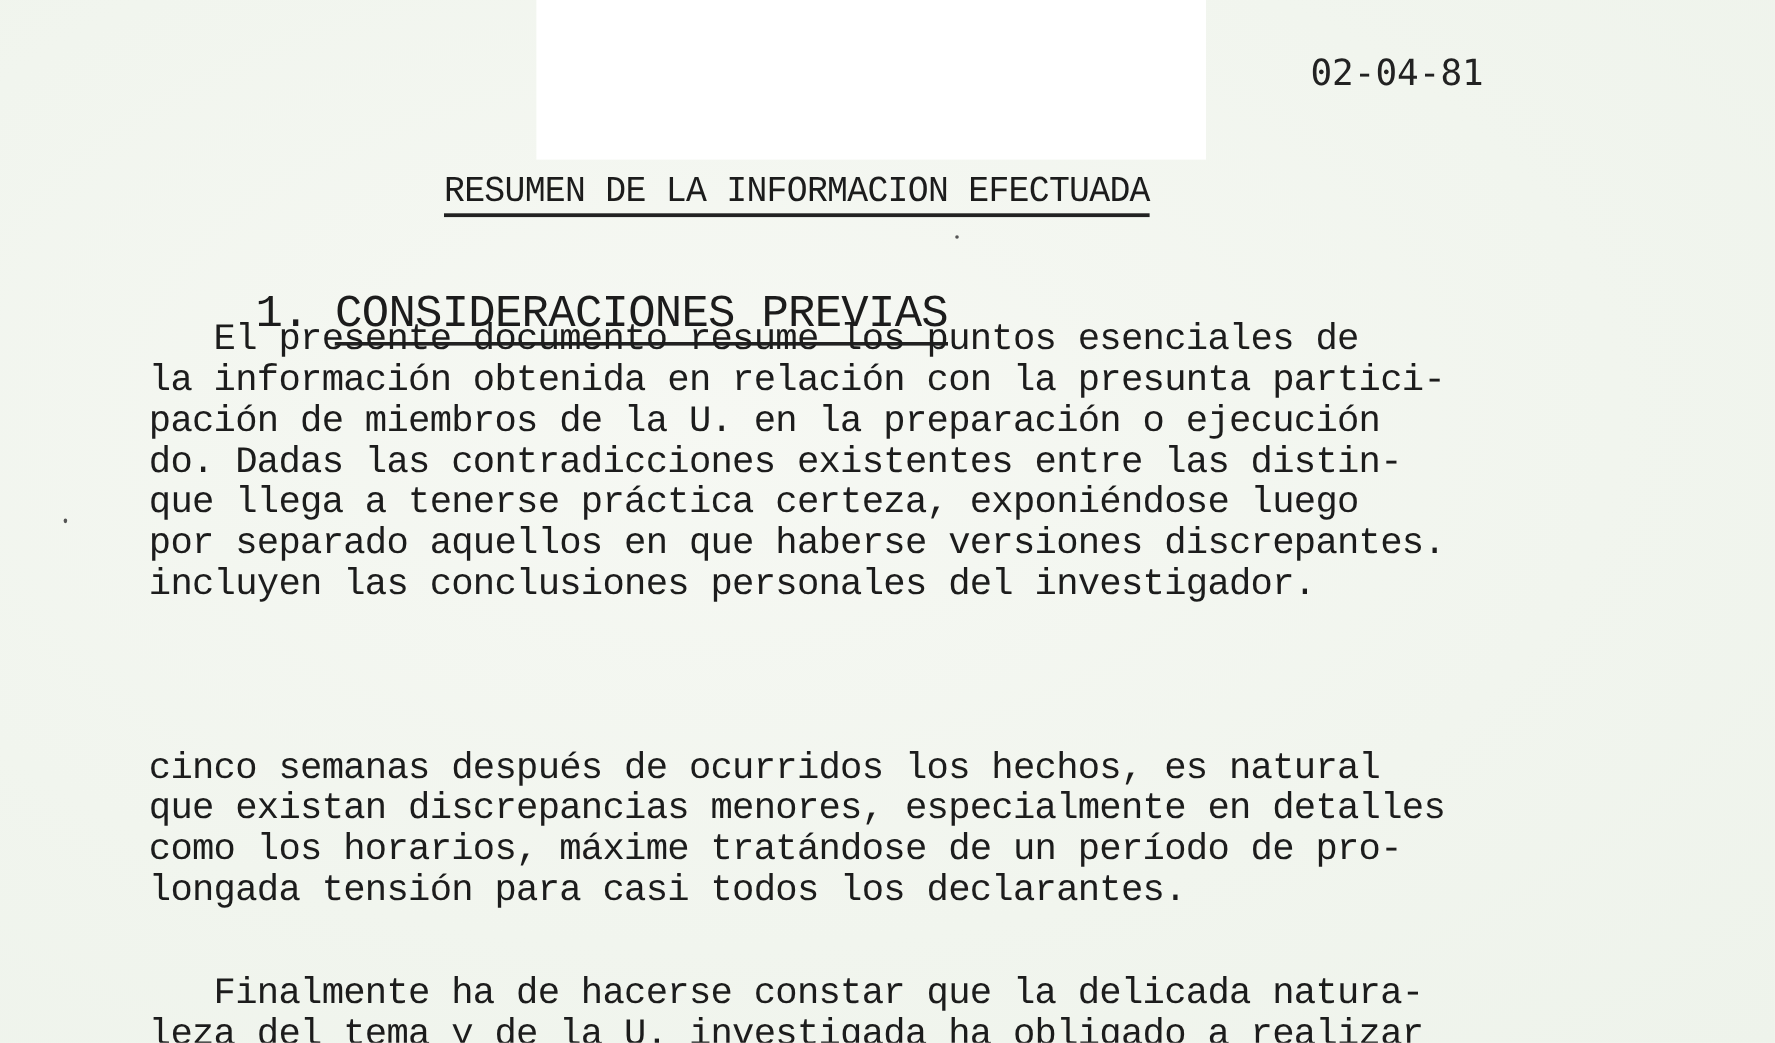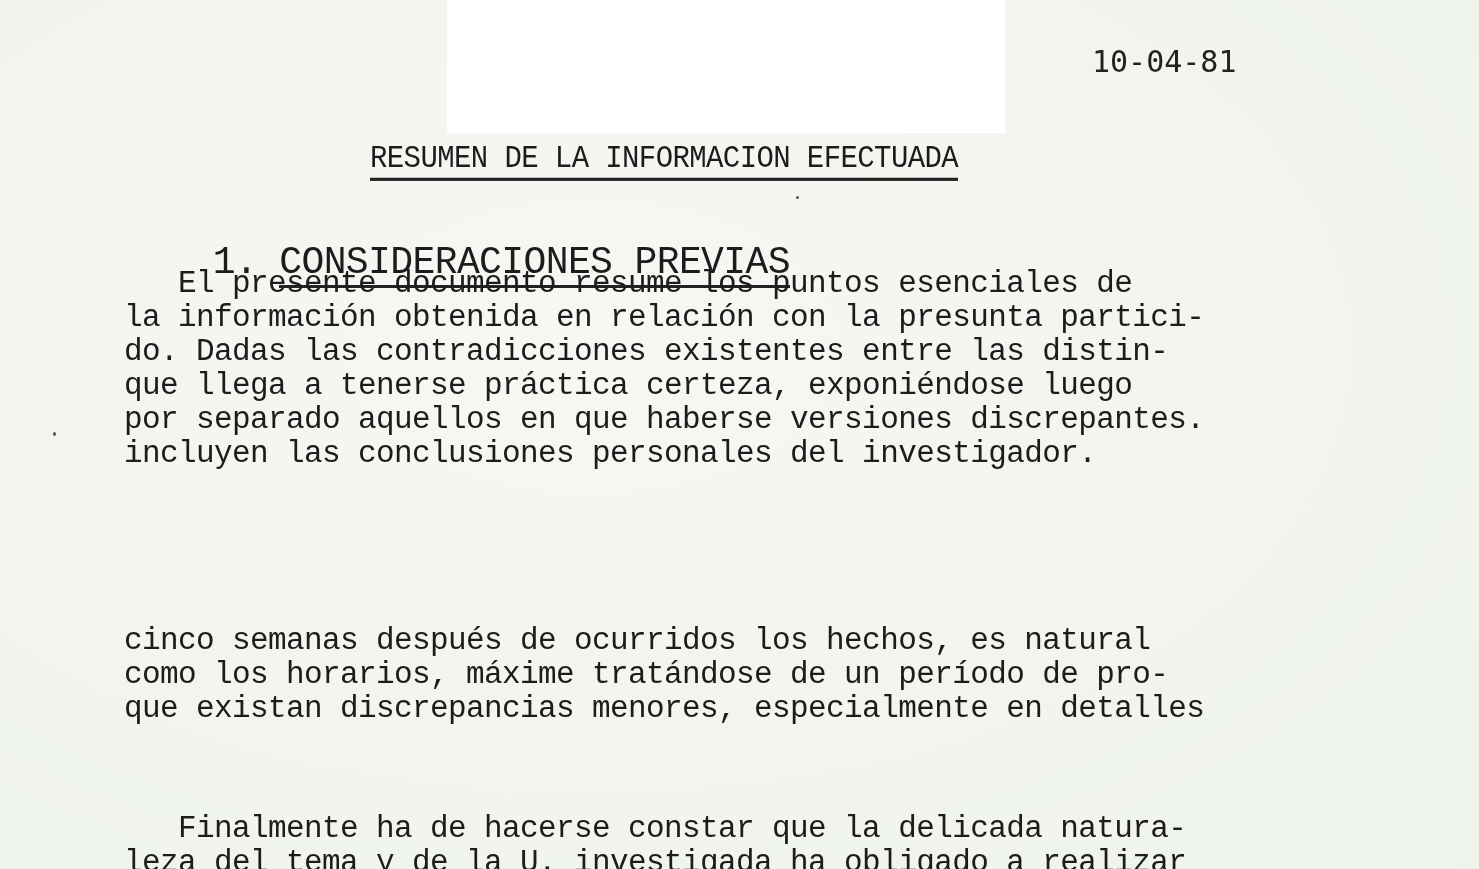--- a/index.html
+++ b/index.html
@@ -81,41 +81,43 @@
       border-radius: 50%;
     }
   </style>
 </head>
 <body>
 
 <div class="page">
 
   <div class="redaction"></div>
 
-  <div class="date">10-04-81</div>
+  <div class="date">02-04-81</div>
 
   <div class="title">RESUMEN DE LA INFORMACION EFECTUADA</div>
 
   <div class="section">
     <span class="num">1.</span><span class="label">CONSIDERACIONES PREVIAS</span>
   </div>
 
   <div class="body-text p1">
     <span class="line">   El presente documento resume los puntos esenciales de</span>
     <span class="line">la información obtenida en relación con la presunta partici-</span>
+    <span class="line">pación de miembros de la U. en la preparación o ejecución</span>
     <span class="line">do. Dadas las contradicciones existentes entre las distin-</span>
     <span class="line">que llega a tenerse práctica certeza, exponiéndose luego</span>
     <span class="line">por separado aquellos en que haberse versiones discrepantes.</span>
     <span class="line">incluyen las conclusiones personales del investigador.</span>
   </div>
 
   <div class="body-text p2">
     <span class="line">cinco semanas después de ocurridos los hechos, es natural</span>
+    <span class="line">que existan discrepancias menores, especialmente en detalles</span>
     <span class="line">como los horarios, máxime tratándose de un período de pro-</span>
-    <span class="line">que existan discrepancias menores, especialmente en detalles</span>
+    <span class="line">longada tensión para casi todos los declarantes.</span>
   </div>
 
   <div class="body-text p3">
     <span class="line">   Finalmente ha de hacerse constar que la delicada natura-</span>
     <span class="line">leza del tema y de la U. investigada ha obligado a realizar</span>
   </div>
 
   <div class="speck" style="left:53px; top:432px; width:3px; height:4px;"></div>
   <div class="speck" style="left:796px; top:196px; width:3px; height:3px;"></div>
 </div>

